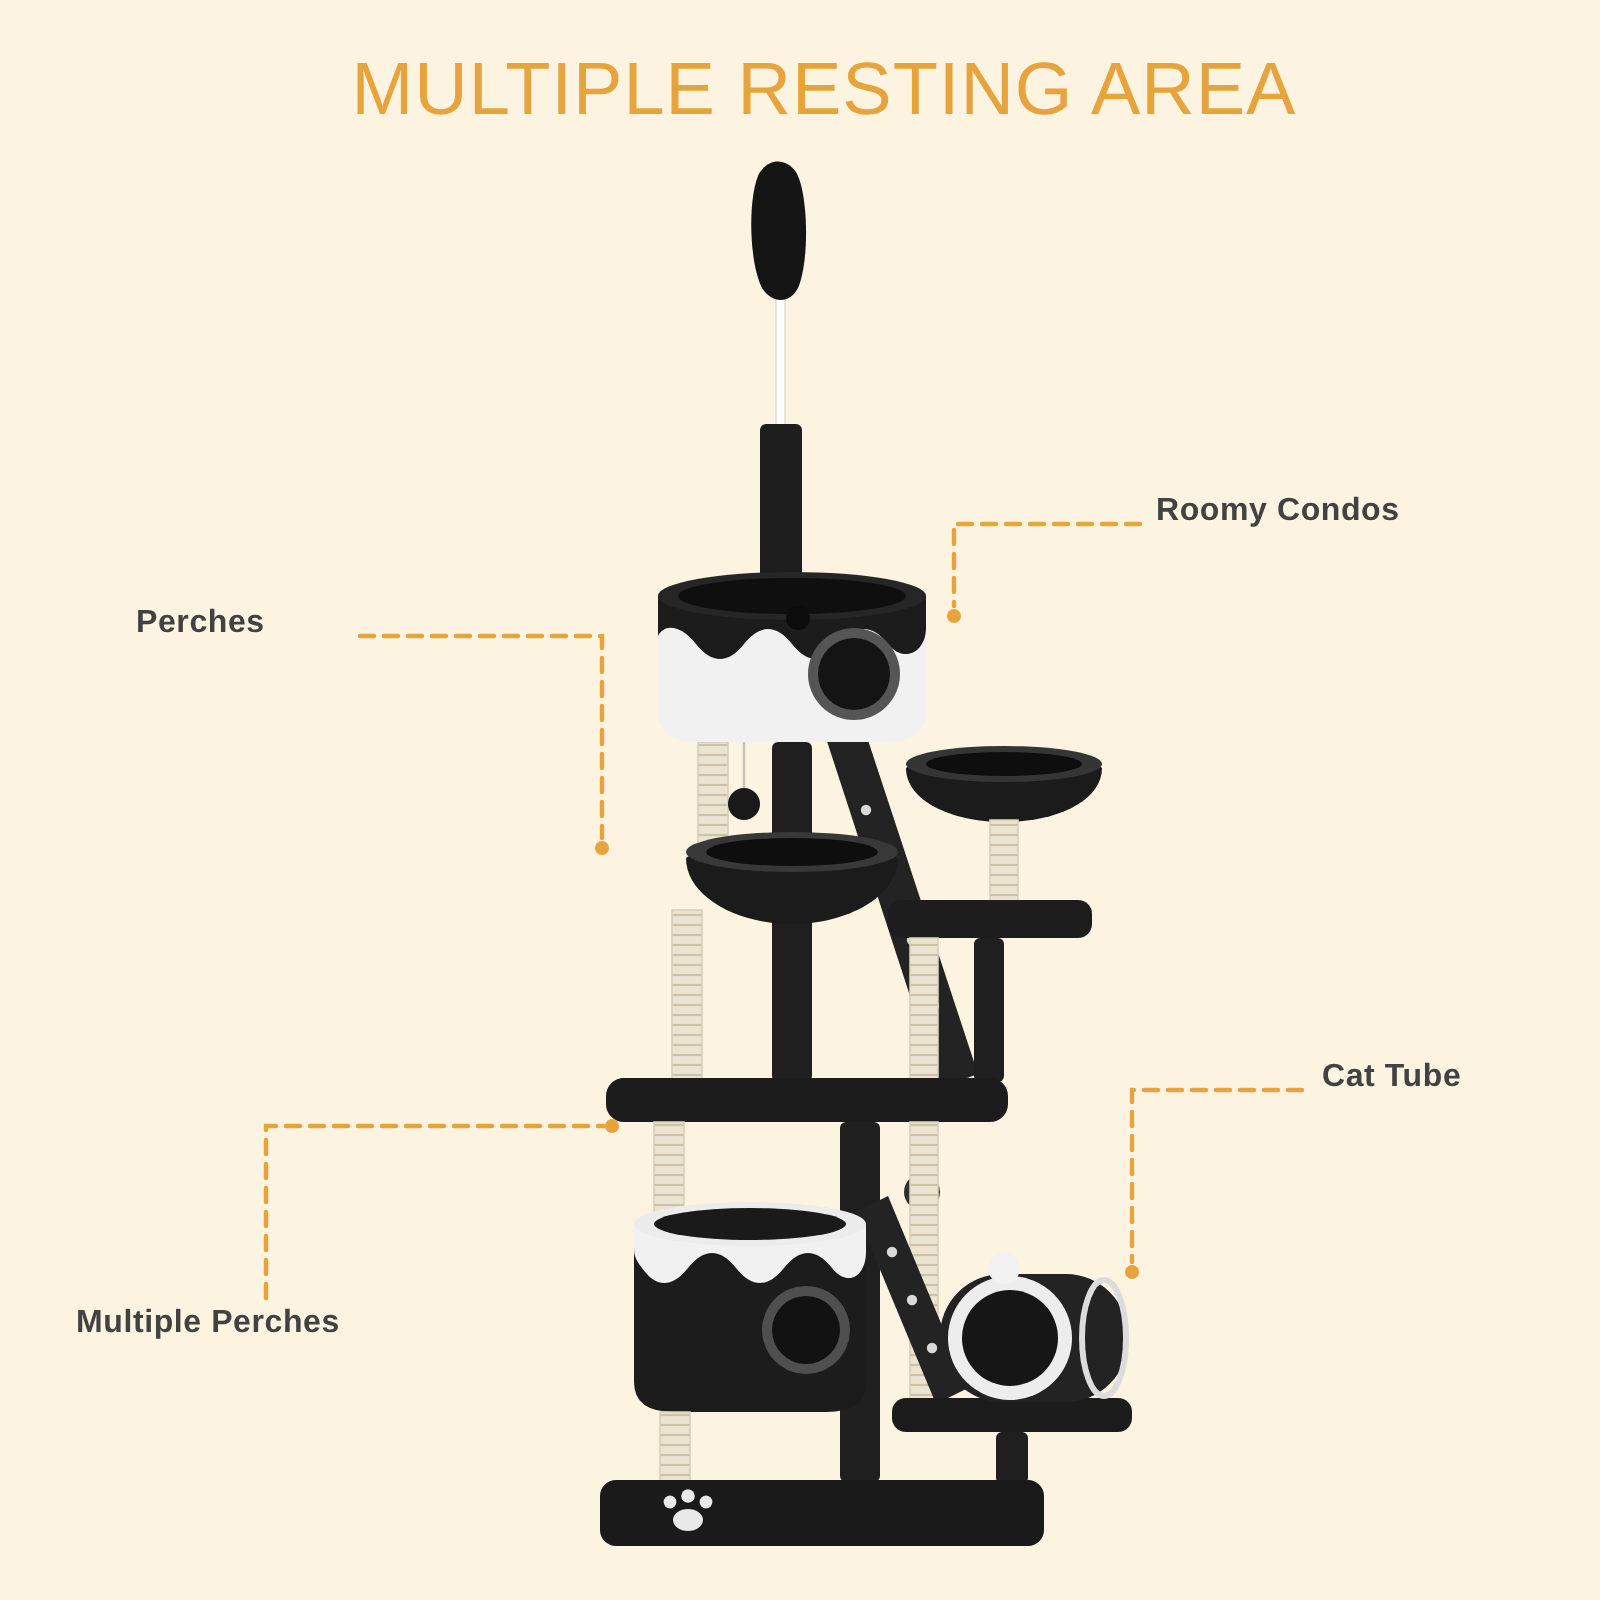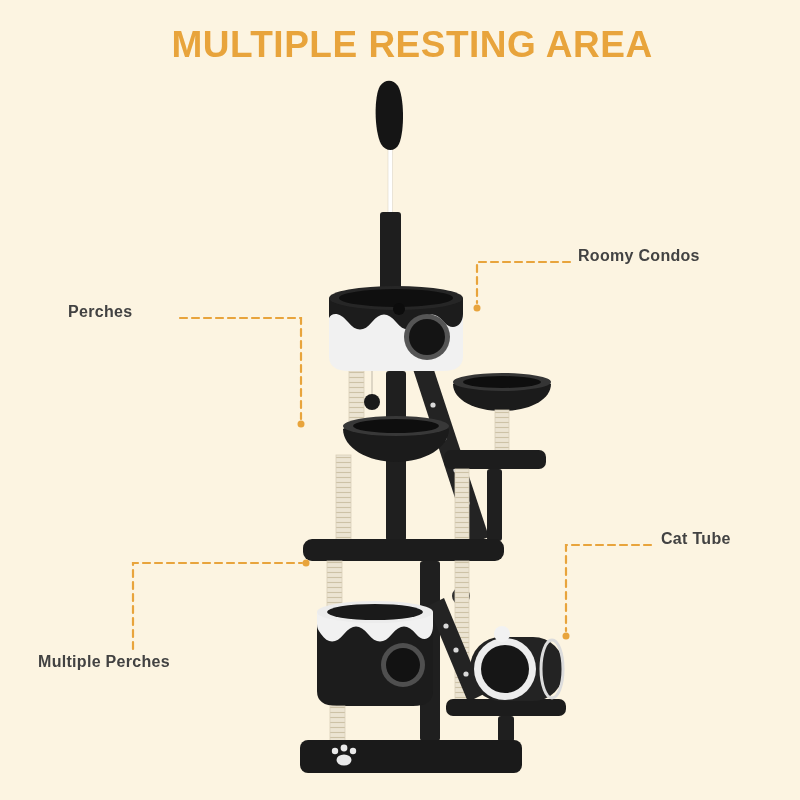--- a/index.html
+++ b/index.html
@@ -9,21 +9,21 @@
     overflow:hidden;
     background: var(--bg, #FCF4E1);
     font-family: "Liberation Sans", sans-serif;
   }
   .page { position:absolute; inset:0; }
   .title {
     position:absolute;
     top:24px; left:0; width:100%;
     text-align:center;
     font-size:37px;
-    font-weight:700;
+    font-weight:400;
     letter-spacing:0.5px;
     color: var(--accent, #E8A43C);
     padding-left: 24px;
   }
   .scene { position:absolute; inset:0; }
   .callout {
     position:absolute;
     font-size:16px;
     font-weight:600;
     letter-spacing:0.3px;

